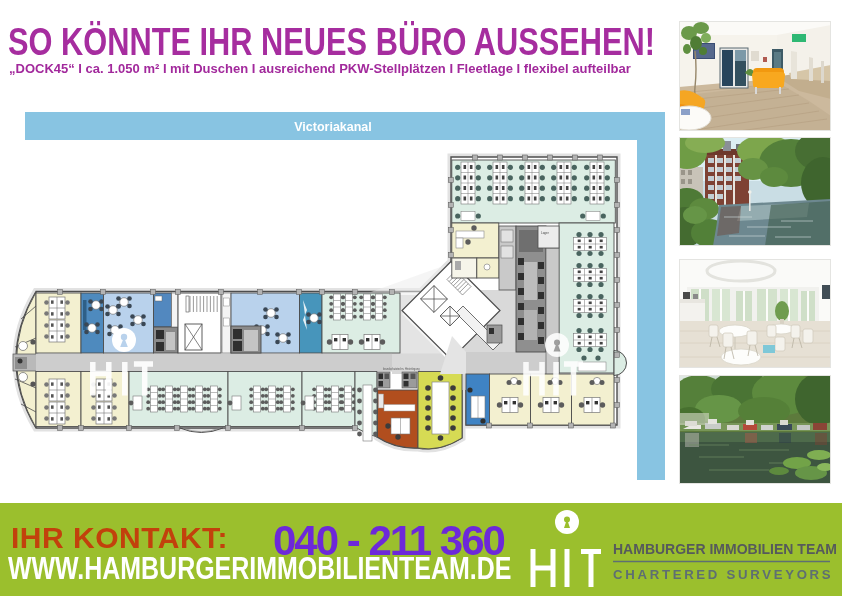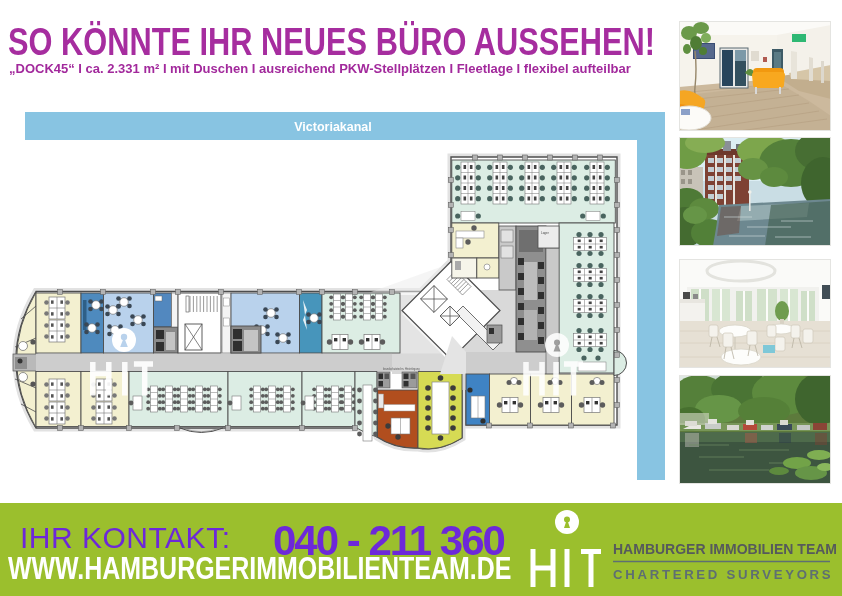--- a/index.html
+++ b/index.html
@@ -5,21 +5,21 @@
 html,body{margin:0;padding:0;}
 body{width:842px;height:596px;position:relative;background:#fff;overflow:hidden;
  font-family:"Liberation Sans", sans-serif;}
 .abs{position:absolute;}
 </style>
 </head>
 <body>
 
 <div class="abs" style="left:8px;top:21px;width:700px;font-size:38px;font-weight:bold;color:#a62d9f;white-space:nowrap;transform:scaleX(0.81);transform-origin:0 0;">SO KÖNNTE IHR NEUES BÜRO AUSSEHEN!</div>
 
-<div class="abs" style="left:9px;top:61px;width:700px;font-size:13px;font-weight:bold;color:#a2299c;white-space:nowrap;">„DOCK45“ I ca. 2.331 m² I mit Duschen I ausreichend PKW-Stellplätzen I Fleetlage I flexibel aufteilbar</div>
+<div class="abs" style="left:9px;top:61px;width:700px;font-size:13px;font-weight:bold;color:#a2299c;white-space:nowrap;">„DOCK45“ I ca. 1.050 m² I mit Duschen I ausreichend PKW-Stellplätzen I Fleetlage I flexibel aufteilbar</div>
 
 <svg class="abs" style="left:0;top:0" width="842" height="596" viewBox="0 0 842 596">
 <defs>
 <g id="desk4v">
         <rect x="-8" y="-11" width="16" height="22" fill="#fff" stroke="#777" stroke-width="0.7"></rect>
         <line x1="-8" y1="0" x2="8" y2="0" stroke="#777" stroke-width="0.6"></line>
         <line x1="0" y1="-11" x2="0" y2="11" stroke="#777" stroke-width="0.6"></line>
         <rect x="-6" y="-7.6" width="2.6" height="3.4" fill="#555"></rect>
         <rect x="3.4" y="-7.6" width="2.6" height="3.4" fill="#555"></rect>
         <rect x="-6" y="4.2" width="2.6" height="3.4" fill="#555"></rect>
@@ -746,21 +746,21 @@
 <ellipse cx="140" cy="80" rx="12" ry="5" fill="#7fae52"></ellipse>
 <ellipse cx="132" cy="98" rx="16" ry="7" fill="#669547"></ellipse>
 <ellipse cx="100" cy="96" rx="10" ry="4" fill="#5d8a3e"></ellipse>
 <ellipse cx="146" cy="92" rx="8" ry="4" fill="#8ab95c"></ellipse>
 </g>
 <rect x="0.5" y="0.5" width="151" height="108" fill="none" stroke="#e4e4e1" stroke-width="1"></rect>
 </svg>
 
 <div class="abs" style="left:0;top:503px;width:842px;height:93px;background:#9bbf2d;"></div>
 
-<div class="abs" style="left:20px;top:521px;font-size:30px;font-weight:normal;letter-spacing:0.5px;color:#6d28d9;white-space:nowrap;">IHR KONTAKT:</div>
+<div class="abs" style="left:11px;top:521px;font-size:30px;font-weight:bold;letter-spacing:0.5px;color:#c2410c;white-space:nowrap;">IHR KONTAKT:</div>
 <div class="abs" style="left:273px;top:517px;font-size:42px;font-weight:bold;letter-spacing:-2px;color:#6d28d9;white-space:nowrap;">040 - 211 360</div>
 
 <div class="abs" style="left:8px;top:550px;font-size:32px;font-weight:bold;color:#fff;white-space:nowrap;transform:scaleX(0.78);transform-origin:0 0;">WWW.HAMBURGERIMMOBILIENTEAM.DE</div>
 
 <svg class="abs" style="left:525px;top:505px" width="317" height="91" viewBox="0 0 317 91">
 
 <g>
       <circle cx="42" cy="17" r="12" fill="#fff"></circle>
       <circle cx="42" cy="14.5" r="3" fill="#9bbf2d"></circle>
       <path d="M42,14 L45,23 L39,23 Z" fill="#9bbf2d"></path>

